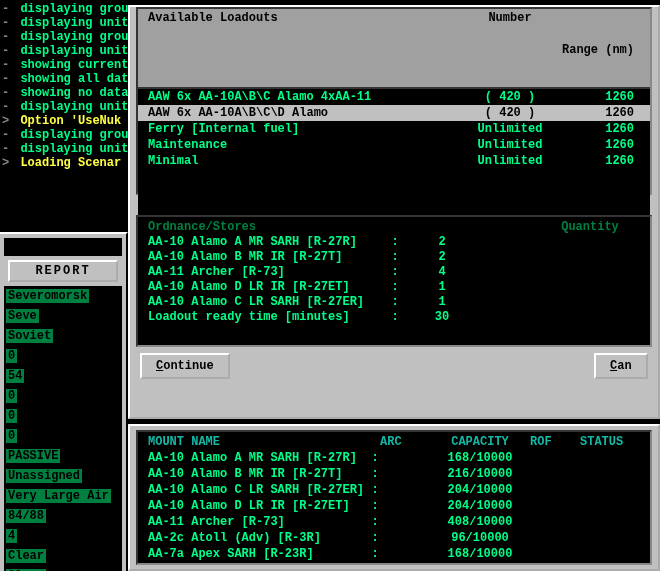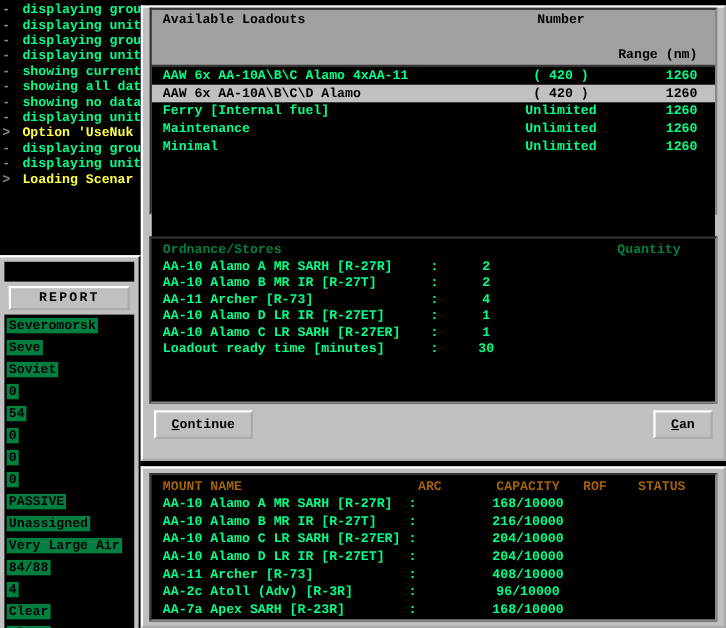--- a/index.html
+++ b/index.html
@@ -104,20 +104,21 @@
     padding: 2px 10px;
   }
   .lo-header span:nth-child(1){ flex: 1; }
   .lo-header span:nth-child(2){ width: 80px; text-align: center;}
   .lo-header span:nth-child(3){ width: 90px; text-align: right; padding-right: 6px; margin-top: 32px;}
   .lo-body {
     background: #000;
     height: 160px;
     border-top: 2px inset #888;
     overflow: hidden;
+    margin-top: 28px;
   }
   .lo-row {
     display: flex;
     padding: 0 10px;
     line-height: 16px;
     color: #00ff88;
   }
   .lo-row.sel {
     background: #c0c0c0;
     color: #000;
@@ -130,21 +131,21 @@
   .info-title {
     text-align: center;
     color: #000;
     margin-top: 4px;
     line-height: 16px;
   }
   .info-panel {
     margin: 0 6px;
     border: 2px inset #888;
     background: #000;
-    height: 152px;
+    height: 132px;
     padding: 2px 10px;
     overflow: hidden;
   }
   .info-header {
     display: flex;
     color: #008040;
     line-height: 16px;
   }
   .info-header span:nth-child(1){ flex:1; }
   .info-header span:nth-child(2){ width: 100px; text-align:center;}
@@ -184,21 +185,21 @@
     background: #000;
     border: 2px inset #888;
     height: 100%;
     overflow:hidden;
     padding: 2px 10px;
   }
   .mt-header, .mt-row {
     display:flex;
     line-height: 16px;
   }
-  .mt-header { color:#a16207; }
+  .mt-header { color:#14b8a6; }
   .mt-row { color:#00ff88; }
   .mt-c1{ flex:1; white-space:nowrap; overflow:hidden;}
   .mt-sep{ width: 10px; text-align:center;}
   .mt-c2{ width: 50px; }
   .mt-c3{ width: 100px; text-align:center;}
   .mt-c4{ width: 50px; }
   .mt-c5{ width: 60px; }
 
 </style>
 </head>

